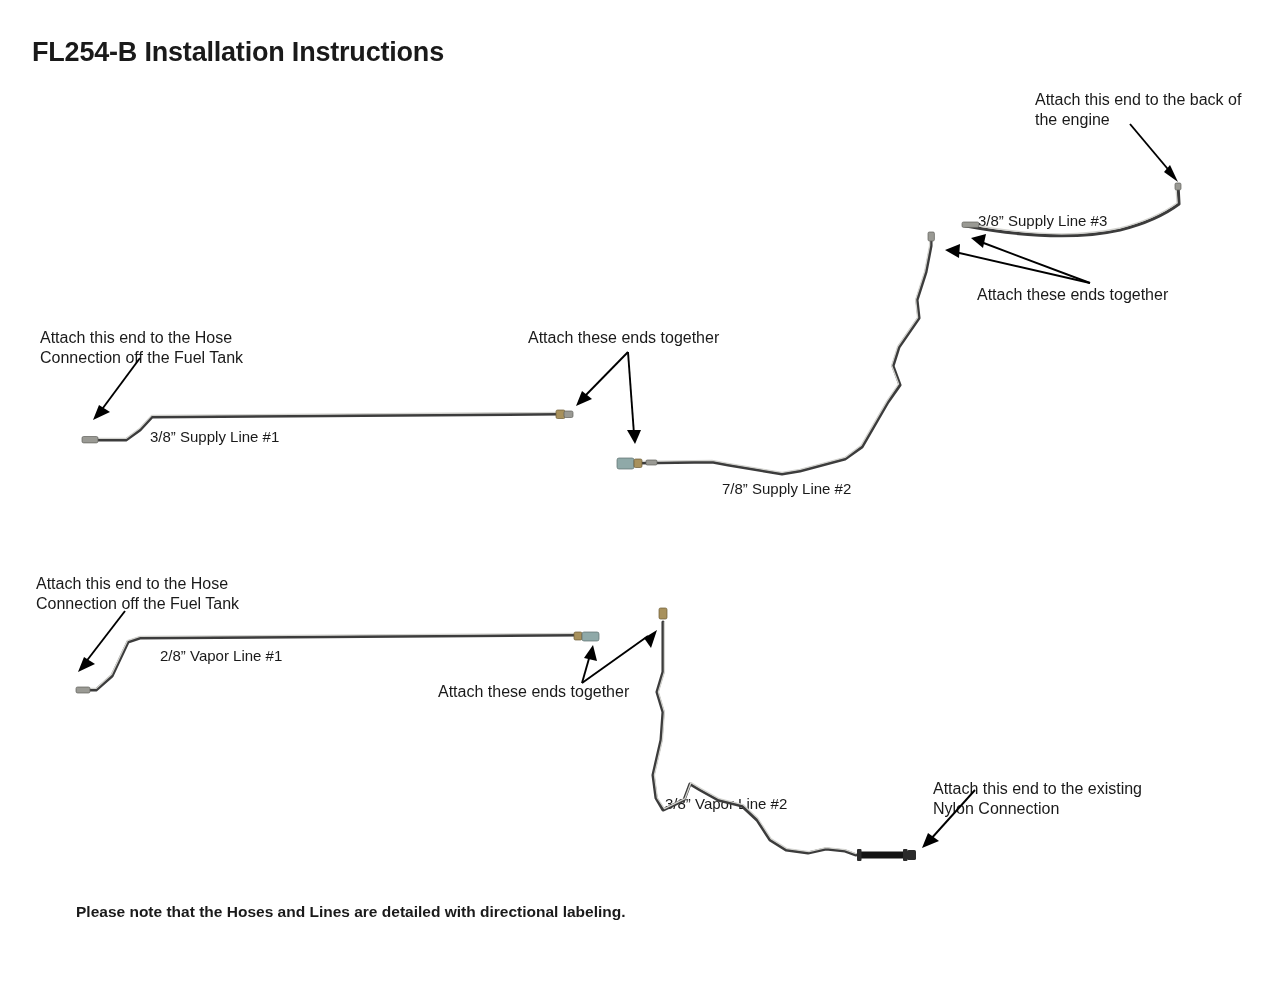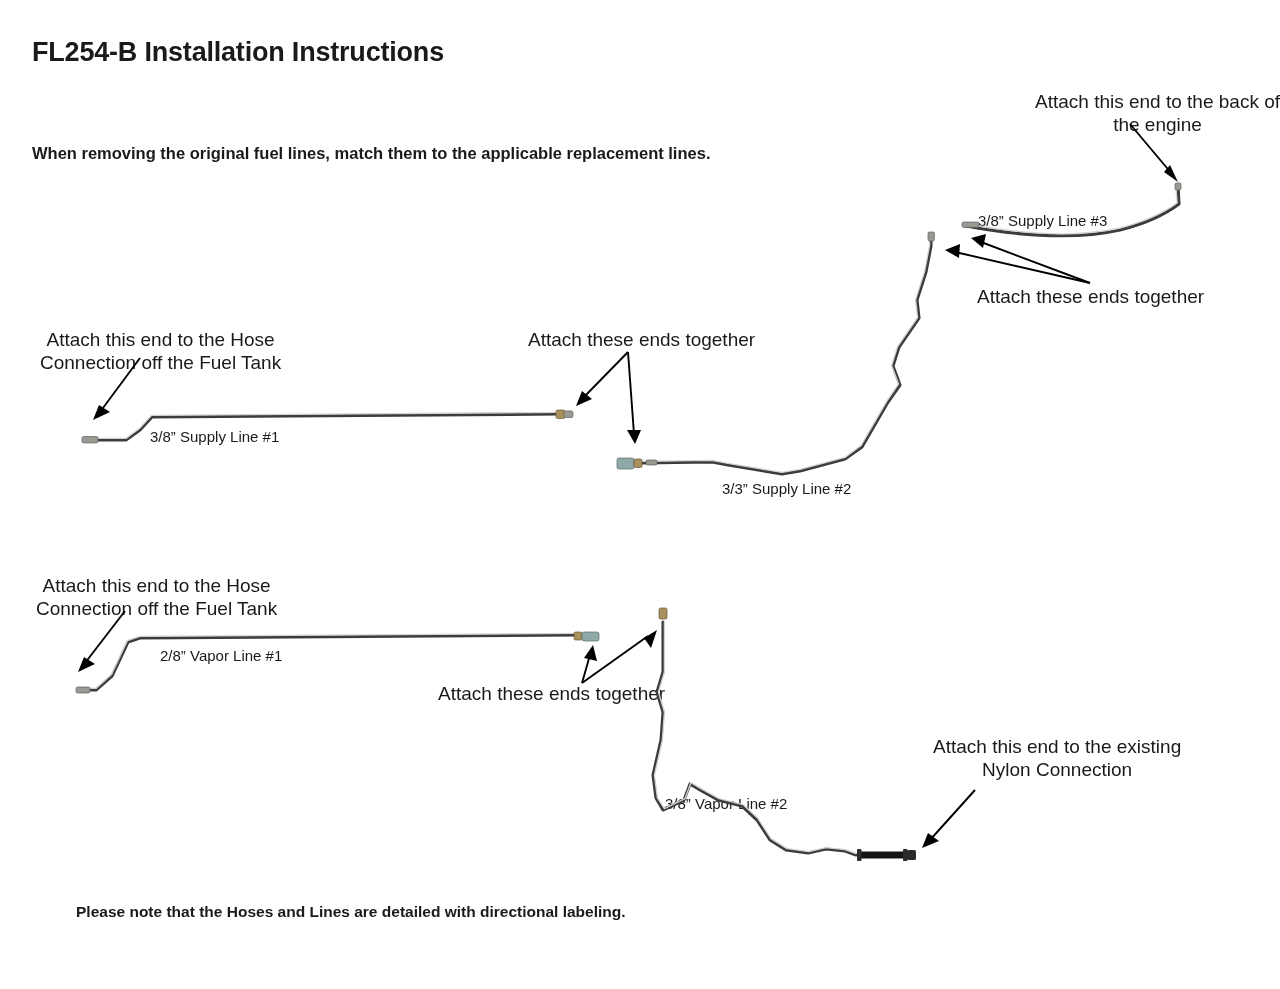--- a/index.html
+++ b/index.html
@@ -49,37 +49,36 @@
   }
   .note {
     left: 40px;
     font-size: 15.5px;
     font-weight: 600;
   }
   #note-1 { top: 903px; margin-left: 36px; }
   #note-2 { top: 925px; }
 
   .callout {
-    font-size: 19px;
+    font-size: 16px;
     font-weight: 400;
-    text-align: center;
   }
   .linelabel {
     font-size: 15px;
     font-weight: 400;
   }
 
   
   #callout-engine   { left: 1035px; top: 90px;  }
   #callout-ends-3   { left: 977px;  top: 285px; }
   #callout-tank-1   { left: 40px;   top: 328px; }
   #callout-ends-1   { left: 528px;  top: 328px; }
   #callout-tank-2   { left: 36px;   top: 574px; }
   #callout-ends-2   { left: 438px;  top: 682px; }
-  #callout-nylon    { left: 933px;  top: 735px; }
+  #callout-nylon    { left: 933px;  top: 779px; }
 
   
   #label-supply-3 { left: 978px; top: 194px; margin-top: 18px; }
   #label-supply-1 { left: 150px; top: 428px; }
   #label-supply-2 { left: 722px; top: 480px; }
   #label-vapor-1  { left: 160px; top: 647px; }
   #label-vapor-2  { left: 665px; top: 762px; margin-top: 33px; }
 
   svg.art {
     position: absolute;
@@ -121,21 +120,20 @@
   .clamp         { fill: #2b2b2b; }
 </style>
 </head>
 <body>
 
 <div id="page">
 
   <div class="txt" id="doc-title">FL254-B Installation Instructions</div>
 
 
-  <div class="txt" id="match-line">When removing the original fuel lines, match them to the applicable replacement lines.</div>
 
   <div class="txt callout" id="callout-engine">Attach this end to the back of
 the engine</div>
 
   <div class="txt callout" id="callout-ends-3">Attach these ends together</div>
 
   <div class="txt callout" id="callout-tank-1">Attach this end to the Hose
 Connection off the Fuel Tank</div>
 
   <div class="txt callout" id="callout-ends-1">Attach these ends together</div>
@@ -145,21 +143,21 @@
 
   <div class="txt callout" id="callout-ends-2">Attach these ends together</div>
 
   <div class="txt callout" id="callout-nylon">Attach this end to the existing
 Nylon Connection</div>
 
   <div class="txt linelabel" id="label-supply-3">3/8” Supply Line #3</div>
 
   <div class="txt linelabel" id="label-supply-1">3/8” Supply Line #1</div>
 
-  <div class="txt linelabel" id="label-supply-2">3/3” Supply Line #2</div>
+  <div class="txt linelabel" id="label-supply-2">7/8” Supply Line #2</div>
 
   <div class="txt linelabel" id="label-vapor-1">2/8” Vapor Line #1</div>
 
   <div class="txt linelabel" id="label-vapor-2">3/8” Vapor Line #2</div>
 
   <div class="txt note" id="note-1">Please note that the Hoses and Lines are detailed with directional labeling.</div>
 
   <svg class="art" viewBox="0 0 1280 989">
 
     <g>

